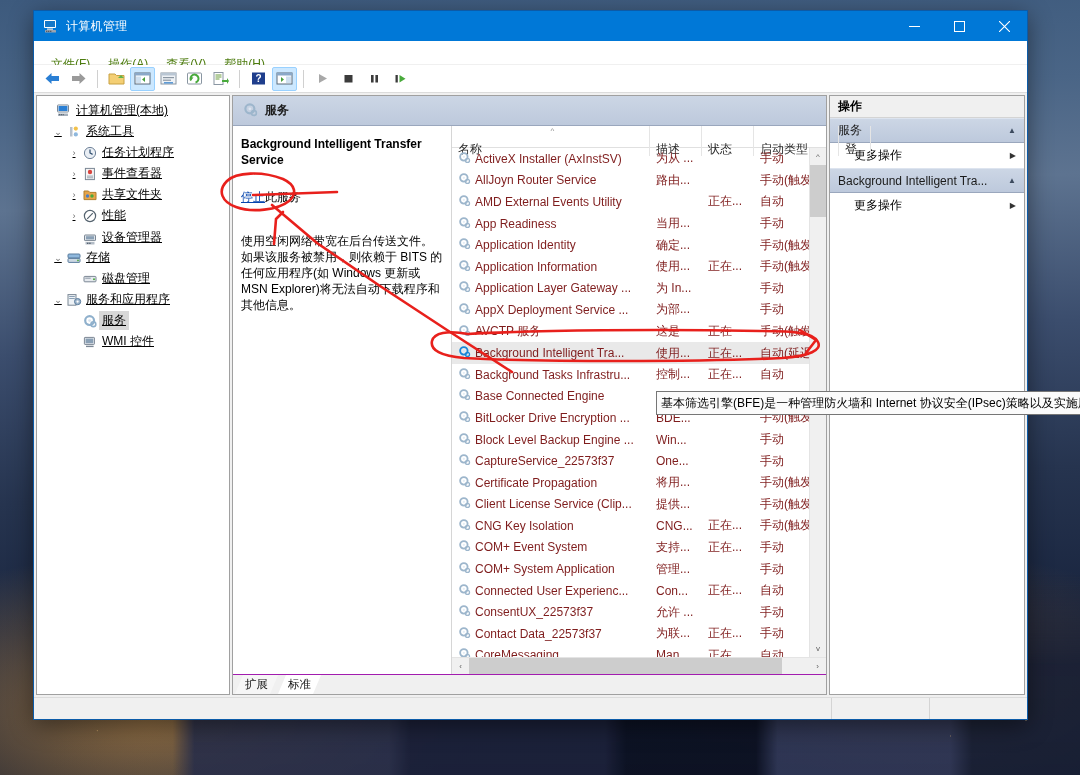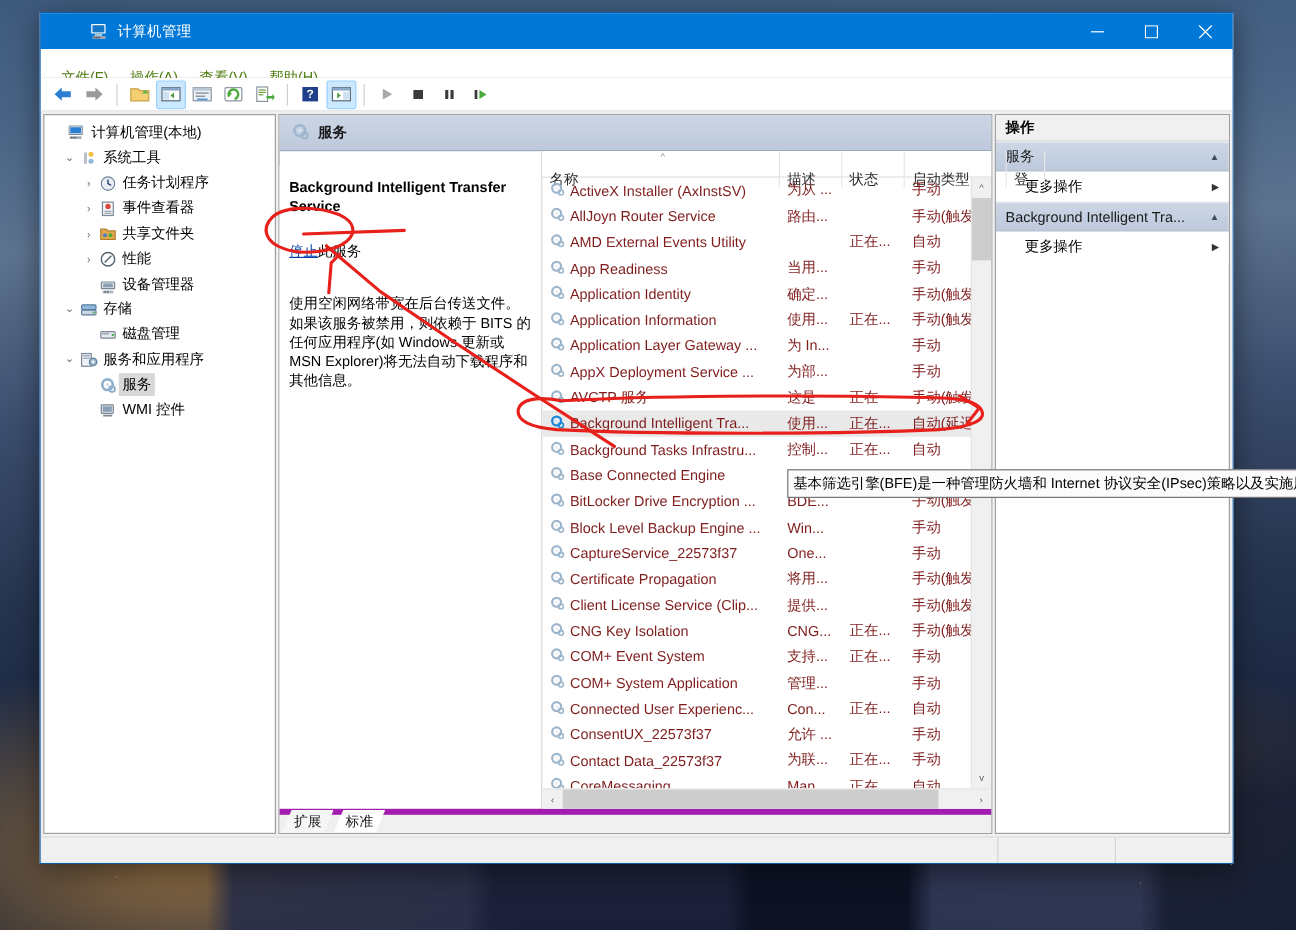--- a/index.html
+++ b/index.html
@@ -49,21 +49,21 @@
     position: absolute; left: 33px; top: 10px; width: 995px; height: 710px;
     background: #f0f0f0;
     border: 1px solid #0c5ba8;
     display: flex; flex-direction: column;
     box-shadow: 0 6px 22px rgba(0,0,0,0.45);
   }
 
   
   .titlebar {
     height: 30px; background: #0078d7; color: #fff;
-    display: flex; align-items: center; flex: 0 0 30px; padding-left: 32px;
+    display: flex; align-items: center; flex: 0 0 30px;
   }
   .titlebar .tb-icon { margin: 0 7px 0 9px; display: flex; }
   .titlebar .tb-title { font-size: 12px; letter-spacing: .3px; }
   .titlebar .tb-spacer { flex: 1; }
   .wbtn {
     width: 45px; height: 30px; display: flex; align-items: center; justify-content: center;
     color: #fff;
   }
 
   
@@ -91,21 +91,21 @@
   .win-body { flex: 1; display: flex; background: #f0f0f0; padding: 0; min-height: 0; }
 
   .pane { background: #fff; border: 1px solid #a0a0a0; }
 
   
   #tree-pane {
     width: 194px; flex: 0 0 194px; margin: 2px 0 2px 2px;
     overflow: hidden; position: relative;
   }
   .tree { padding: 4px 0 0 4px; font-size: 12px; color: #000; }
-  .tnode { display: flex; align-items: center; height: 21px; white-space: nowrap; }
+  .tnode { display: flex; align-items: center; height: 21px; white-space: nowrap; text-decoration: underline; }
   .tnode .twist {
     width: 14px; text-align: center; color: #6b6b6b; font-size: 9px; flex: 0 0 14px;
   }
   .tnode .tico { width: 18px; flex: 0 0 18px; display: flex; align-items: center; justify-content: center; }
   .tnode .tlabel { padding: 1px 3px; }
   .tnode.selected .tlabel { background: #d8d8d8; }
 
   
   #center-pane {
     flex: 1; margin: 2px; display: flex; flex-direction: column;
@@ -116,21 +116,21 @@
     background: linear-gradient(#ccd6e5, #bdc9dc);
     border-bottom: 1px solid #9aa7bd;
     display: flex; align-items: center; padding-left: 10px; gap: 7px;
     font-weight: bold; font-size: 12px; color: #1a1a1a;
   }
   .center-split { flex: 1; display: flex; min-height: 0; }
 
   
   #svc-details {
     width: 218px; flex: 0 0 218px; background: #fff; padding: 10px 8px 0 8px;
-    font-size: 12px; color: #000; overflow: hidden; margin-top: 12px;
+    font-size: 12px; color: #000; overflow: hidden;
   }
   #svc-details .svc-title { font-weight: bold; line-height: 16px; margin-bottom: 20px; }
   #svc-details a {
     color: #0645ad; text-decoration: underline; cursor: pointer;
   }
   #svc-details .svc-links { line-height: 19px; margin-bottom: 26px; }
   #svc-details .desc-label { margin-bottom: 1px; }
   #svc-details .desc-text { line-height: 16px; }
 
   
@@ -181,21 +181,21 @@
   .hscroll {
     height: 17px; flex: 0 0 17px; background: #f0f0f0; border-top: 1px solid #e4e4e4;
     display: flex; align-items: center; position: relative;
   }
   .hscroll .harrow { width: 17px; text-align: center; color: #606060; font-size: 8px; }
   .hscroll .hthumb { position: absolute; left: 17px; right: 44px; top: 0; bottom: 0; background: #cdcdcd; }
 
   
   .tabstrip {
     height: 20px; flex: 0 0 20px; display: flex; align-items: flex-end;
-    border-top: 5px solid #a21caf; background: #f0f0f0; padding-left: 2px;
+    border-top: 1px solid #a21caf; background: #f0f0f0; padding-left: 2px;
   }
   .tab {
     font-size: 11.5px; padding: 2px 10px 2px 10px; color: #1a1a1a;
     background: #f6f6f6;
     clip-path: polygon(8px 0, 100% 0, calc(100% - 8px) 100%, 0 100%);
     border-bottom: none;
   }
   .tab.active { background: #fff; font-weight: normal; }
 
   

